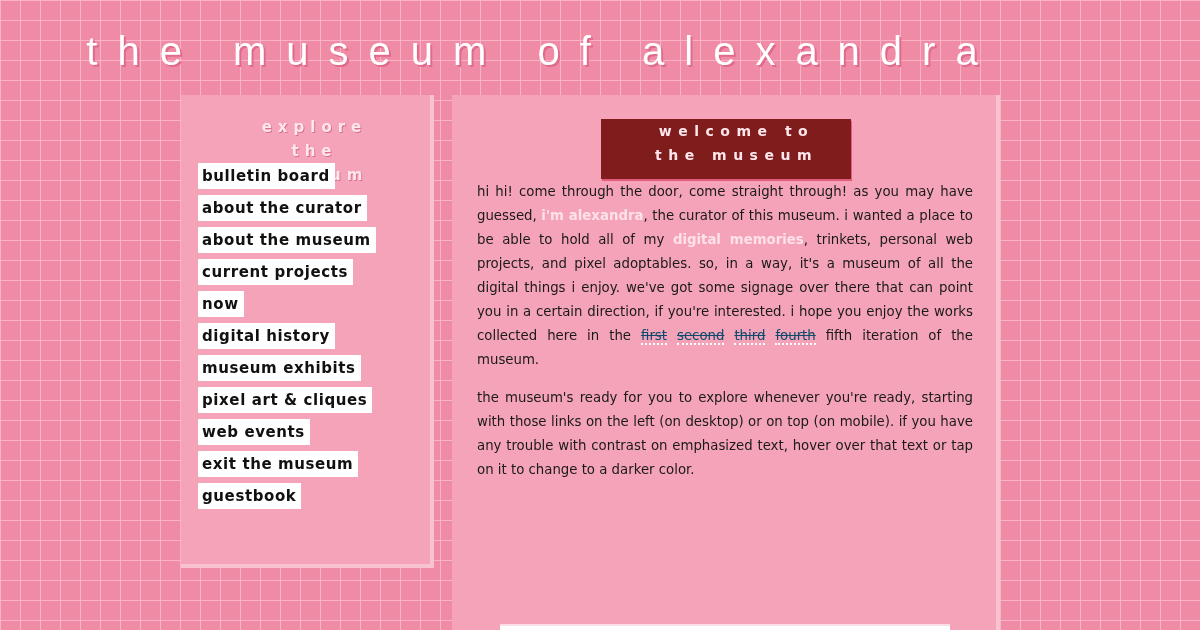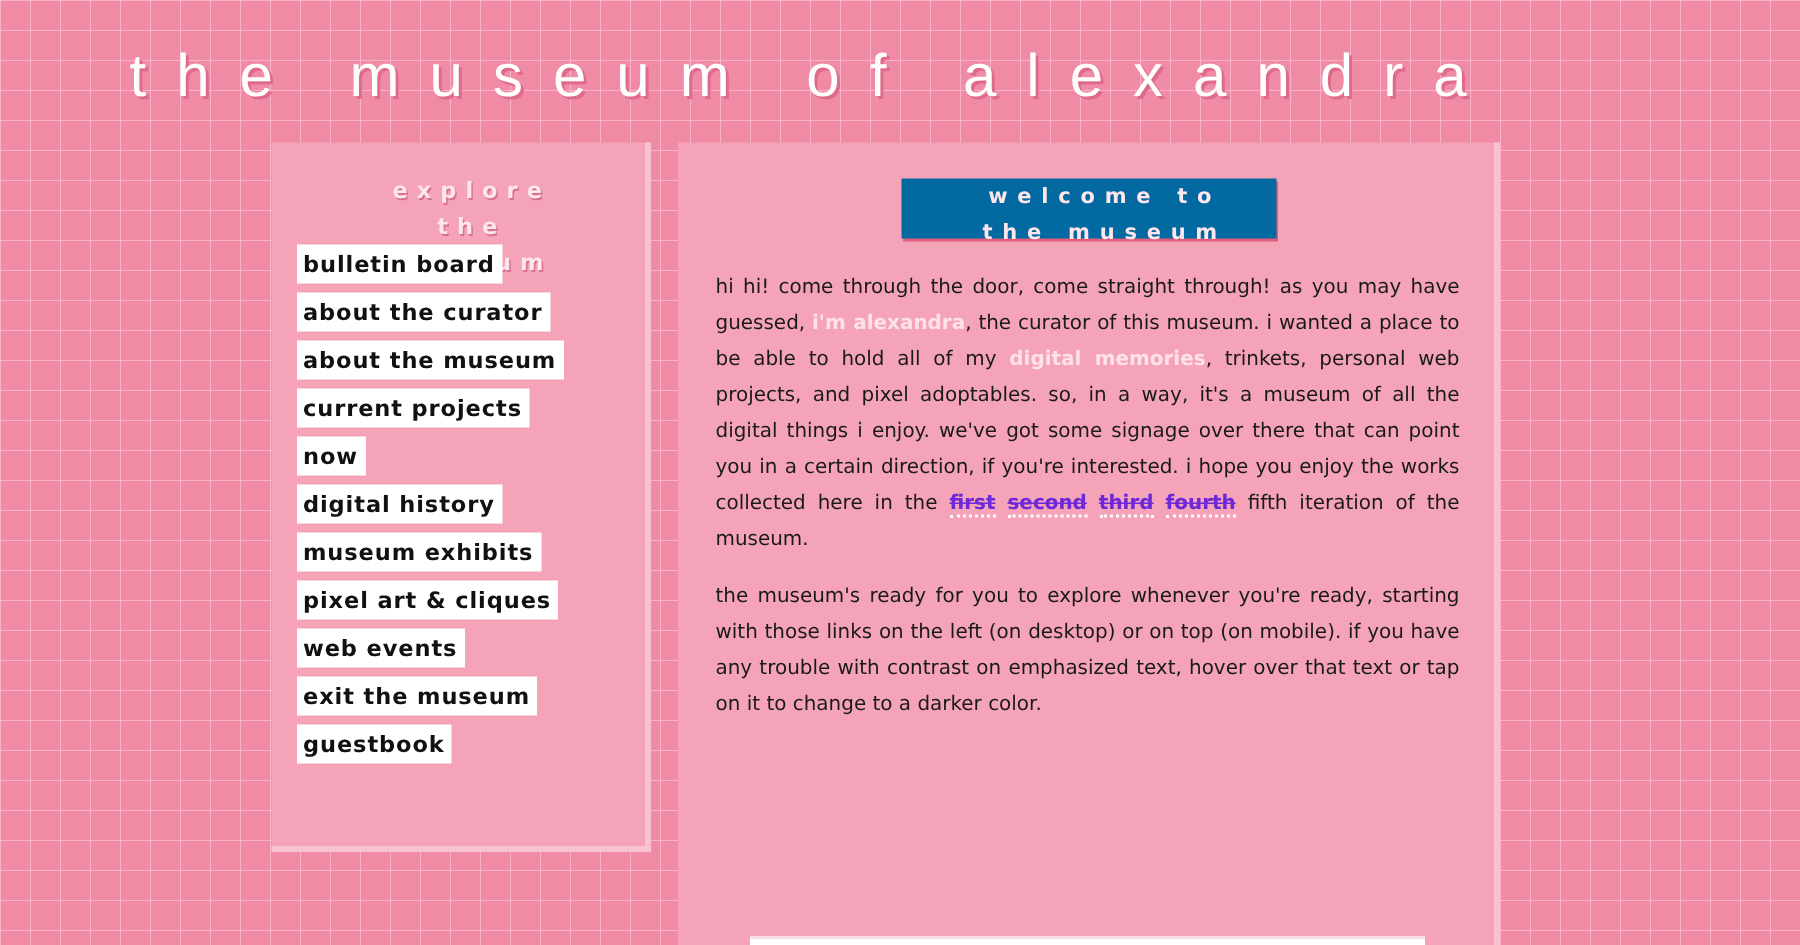--- a/index.html
+++ b/index.html
@@ -65,22 +65,22 @@
   .main {
     position: absolute;
     left: 452px; top: 95px;
     width: 548px; height: 560px;
     background: #f5a3b8;
     border-right: 4px solid #f9c2d0;
   }
   .welcome-box {
     position: absolute;
     left: 149px; top: 24px;
-    width: 250px; height: 40px;
-    background: #0369a1;
+    width: 250px; height: 60px;
+    background: #7f1d1d;
     box-shadow: 1px 2px 0 #e25c7b;
     text-align: center;
     color: #fde6ec;
     font-family: "DejaVu Sans", sans-serif;
     font-weight: bold;
     font-size: 14px;
     letter-spacing: 6.5px;
     line-height: 24px;
     padding: 0 20px 0 41px;
   }
@@ -90,21 +90,21 @@
     width: 496px;
     color: #1a1a1a;
     font-family: "DejaVu Sans", sans-serif;
     font-size: 13.3px;
     line-height: 24px;
     text-align: justify;
   }
   .content p { margin-bottom: 14px; }
   .em-light { color: #fde2ea; font-weight: bold; }
   .strike {
-    color: #6d28d9; font-weight: bold;
+    color: #0c4a6e; font-weight: normal;
     text-decoration: line-through;
     border-bottom: 2px dotted #ffffff;
   }
   .link-dark {
     color: #c4235a; font-weight: bold;
     border-bottom: 2px dotted #ffffff;
     text-decoration: none;
   }
   .white-box {
     position: absolute;

